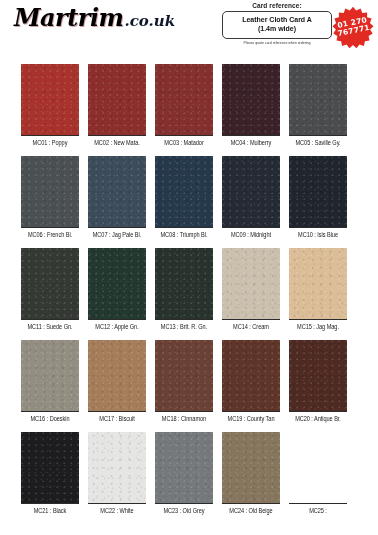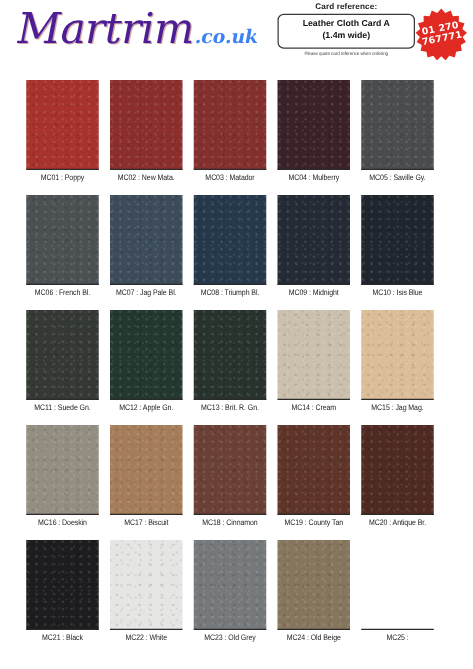--- a/index.html
+++ b/index.html
@@ -26,33 +26,33 @@
     position: absolute;
     left: 14px;
     top: 6px;
     display: flex;
     align-items: baseline;
     white-space: nowrap;
   }
   .logo-main {
     font-family: "DejaVu Serif", serif;
     font-style: italic;
-    font-weight: normal;
-    font-size: 34px;
-    color: #4c1d95;
+    font-weight: bold;
+    font-size: 24px;
+    color: #000000;
     letter-spacing: -0.5px;
     line-height: 1;
     text-shadow: 1px 1px 0 rgba(120,0,0,0.35);
   }
   .logo-suffix {
     font-family: "DejaVu Serif", serif;
     font-style: italic;
     font-weight: bold;
     font-size: 15px;
-    color: #3b82f6;
+    color: #0f172a;
     line-height: 1;
     margin-left: 1px;
   }
 
   .cardref {
     position: absolute;
     left: 222px;
     top: 2px;
     width: 110px;
     text-align: center;

